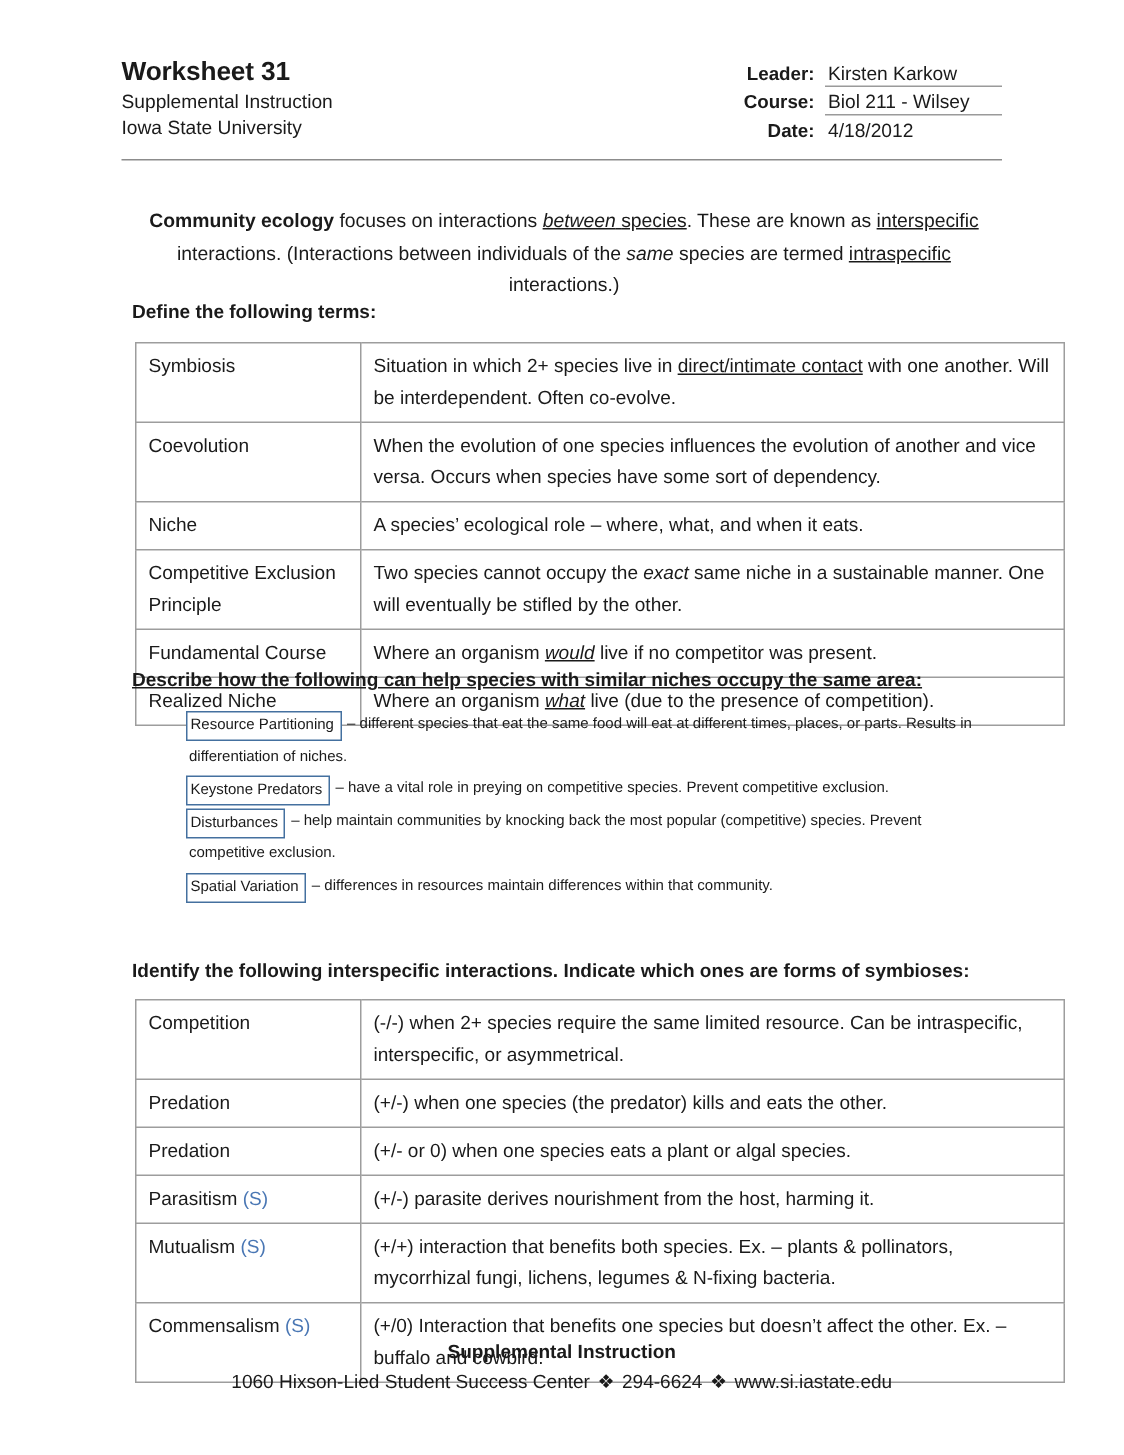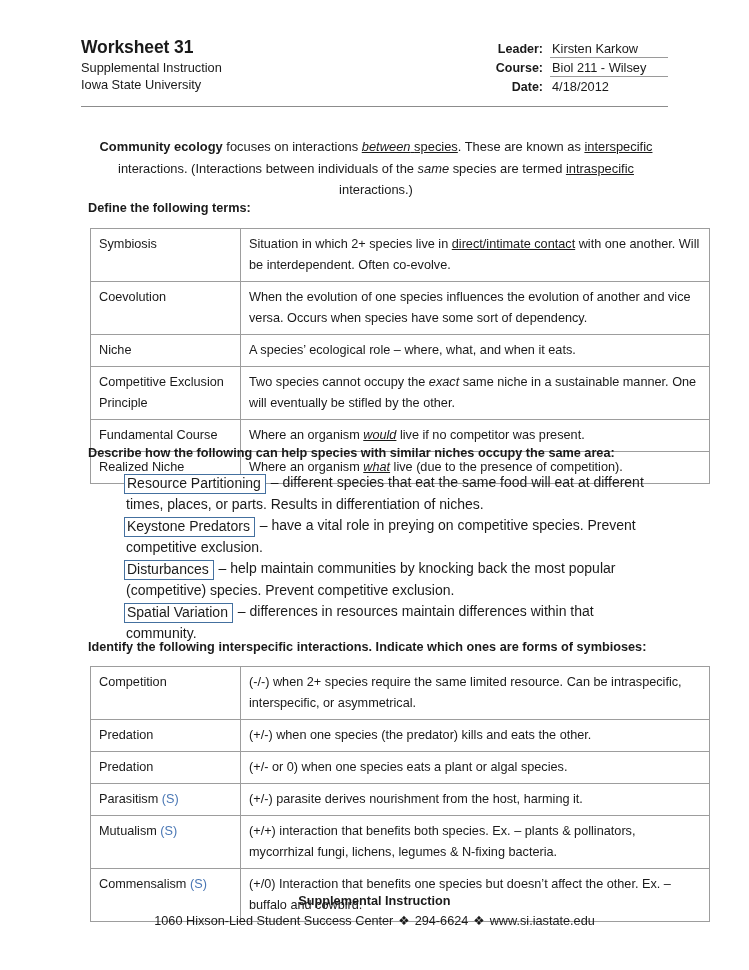--- a/index.html
+++ b/index.html
@@ -102,21 +102,21 @@
 
   .section-head {
     position: absolute;
     left: 88px;
     font-size: 12.7px;
     font-weight: bold;
     line-height: 18px;
     white-space: nowrap;
   }
   #head-define { top: 199px; }
-  #head-describe { top: 444px; }
+  #head-describe { top: 444px; text-decoration: underline; }
   #head-identify { top: 638px; }
 
   
   table.wsheet {
     position: absolute;
     left: 90px;
     width: 587px;
     border-collapse: collapse;
     font-size: 12.7px;
     table-layout: fixed;
@@ -132,21 +132,21 @@
   table.wsheet td.term { width: 134px; }
   table.wsheet td.desc { width: 453px; }
   .tag-s { color: #4a77b4; }
 
   
   .boxlist {
     position: absolute;
     left: 126px;
     top: 472px;
     width: 540px;
-    font-size: 14px;
+    font-size: 10px;
     line-height: 21.5px;
   }
   .boxlist p {
     margin: 0;
     text-indent: -2px;
   }
   .boxterm {
     display: inline-block;
     border: 1.6px solid #44709f;
     padding: 0px 4px 1px 4px;

